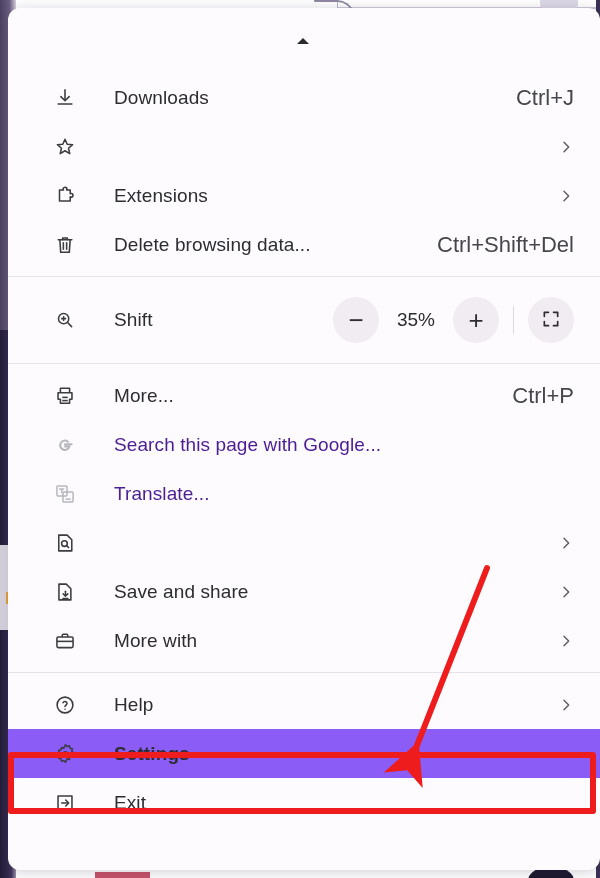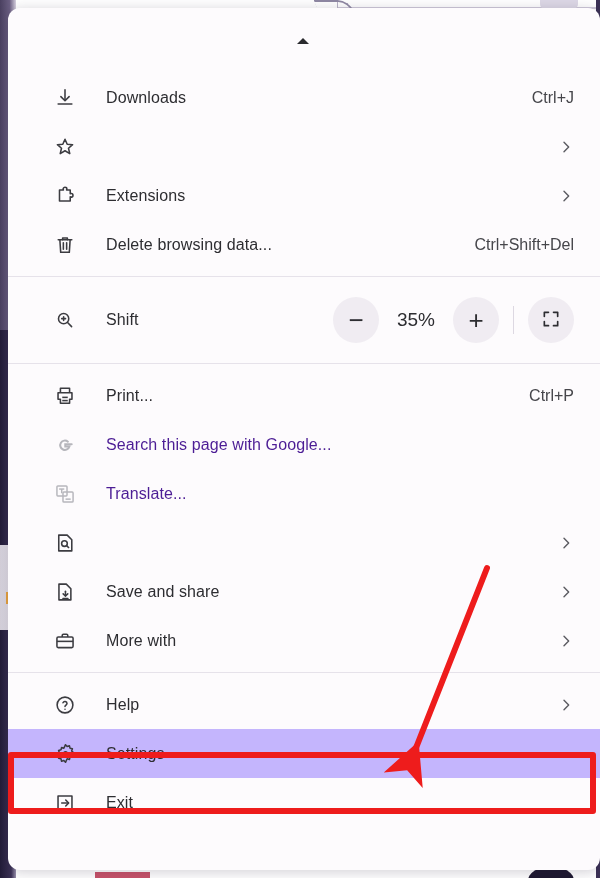--- a/index.html
+++ b/index.html
@@ -105,29 +105,29 @@
     cursor: default;
   }
   .row .ico {
     width: 26px; height: 26px;
     display: flex; align-items: center; justify-content: center;
     flex: 0 0 26px;
     color: #3c3c41;
   }
   .row .ico svg { display: block; }
   .row .label {
-    margin-left: 28px;
-    font-size: 16px;
+    margin-left: 36px;
+    font-size: 19px;
     color: #2d2d31;
     letter-spacing: .1px;
     white-space: nowrap;
   }
   .row .spacer { flex: 1 1 auto; }
   .row .accel {
-    font-size: 16px;
+    font-size: 22px;
     color: #46464b;
     white-space: nowrap;
   }
   .row .chev {
     color: #5a5a60;
     display: flex; align-items: center;
   }
   .row.disabled .label { color: #4c1d95; }
   .row.disabled .ico { color: #b6b6bc; }
 
@@ -156,21 +156,21 @@
     min-width: 74px; text-align: center;
   }
   .zdiv { width: 1px; height: 28px; background: #ddd8e2; margin: 0 14px; }
   .zfull {
     width: 46px; height: 46px; border-radius: 50%;
     background: #f0ecf2;
     display: flex; align-items: center; justify-content: center;
     color: #2d2d31; border: none; cursor: pointer;
   }
 
-  .row.highlighted { background: #c4b5fd; }
+  .row.highlighted { background: #8b5cf6; font-weight: bold; }
 
   
   .annot-box {
     position: absolute;
     border: 6px solid #ee1c1c;
     border-radius: 3px;
     pointer-events: none;
   }
   .annot-arrow { position: absolute; left: 0; top: 0; pointer-events: none; }
 </style>
@@ -293,21 +293,21 @@
 
     <div class="row">
       <span class="ico">
         <svg width="22" height="22" viewBox="0 0 24 24" fill="none" stroke="currentColor" stroke-width="1.7" stroke-linejoin="round">
           <path d="M7 8.5V3.6h10v4.9"></path>
           <path d="M4.4 8.5h15.2v7H17V20H7v-4.5H4.4z"></path>
           <path d="M9 13.5h6"></path>
             <path d="M9 17h6"></path>
         </svg>
       </span>
-      <span class="label">Print...</span>
+      <span class="label">More...</span>
       <span class="spacer"></span>
       <span class="accel">Ctrl+P</span>
     </div>
 
     <div class="row disabled">
       <span class="ico">
         <svg width="22" height="22" viewBox="0 0 24 24" fill="none" stroke="currentColor" stroke-width="2.2" stroke-linecap="round">
           <path d="M19.3 11.2h-7v2.4h4.5a5.1 5.1 0 1 1-1.6-5.2"></path>
         </svg>
       </span>

